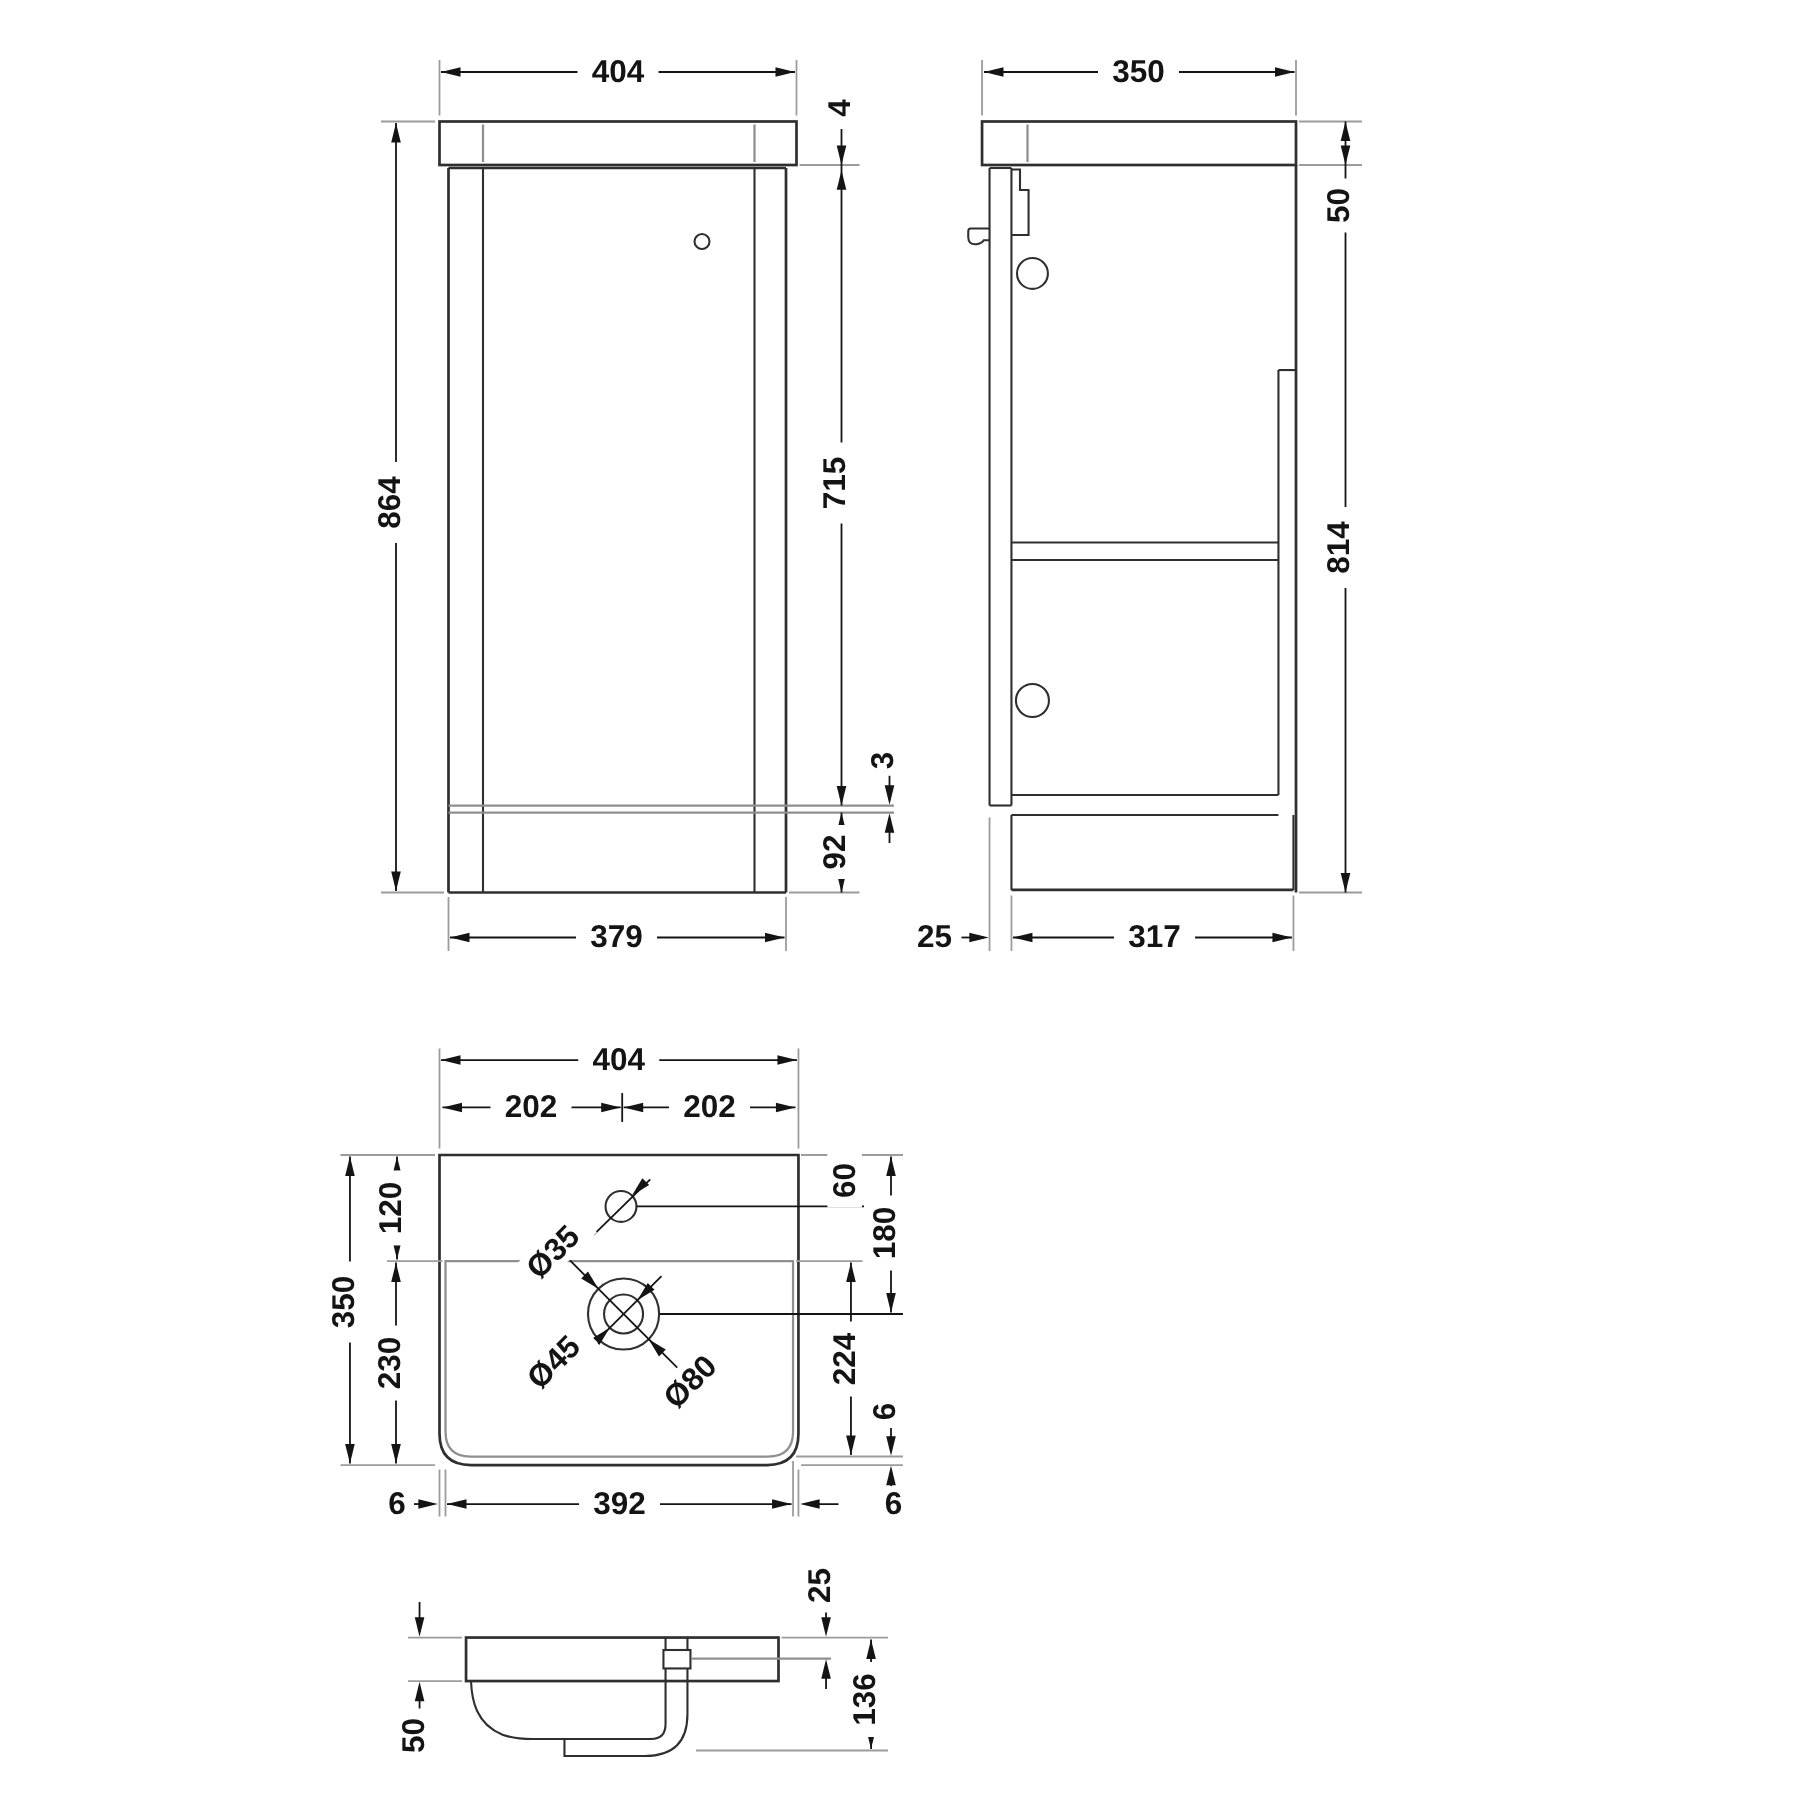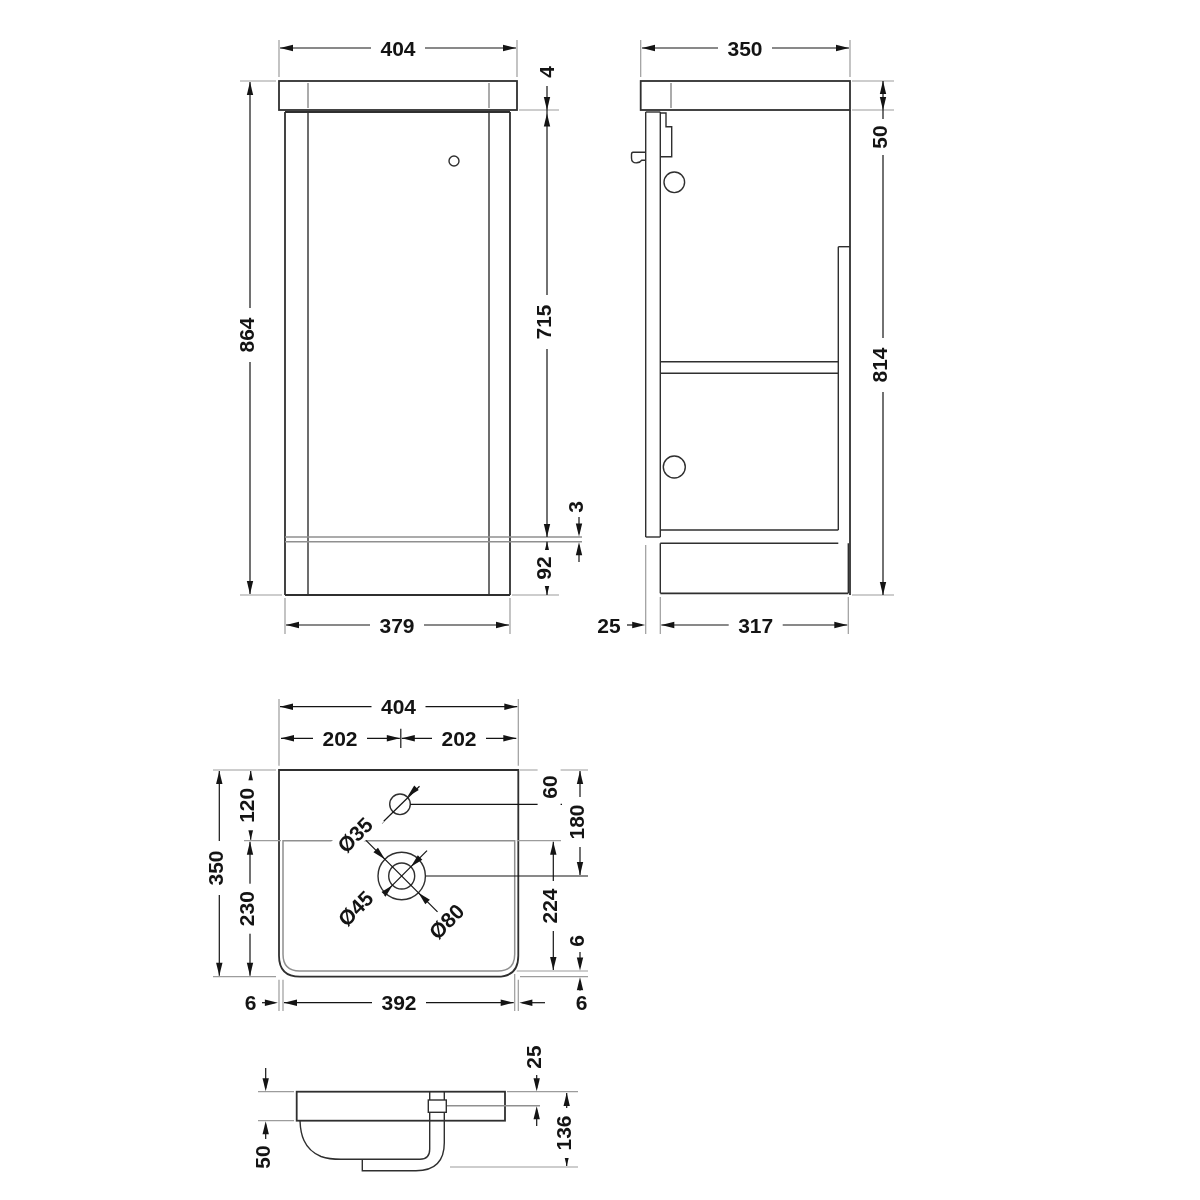--- a/index.html
+++ b/index.html
@@ -1,16 +1,16 @@
 <!DOCTYPE html>
 <html><head>
 <meta charset="utf-8">
 <style>
   html,body{margin:0;padding:0;background:#ffffff;}
-  .stage{width:1108px;height:1200px;background:#fff;position:relative;}
+  .stage{width:1108px;height:1200px;background:#fff;position:relative;padding-left:14px;}
   svg text{
     font-family:"Liberation Sans", sans-serif;
     font-weight:700;
     font-size:21px;
     fill:#141414;
     text-anchor:middle;
     dominant-baseline:central;
   }
   .obj{stroke:#2f2f2f;stroke-width:1.8;fill:none;}
   .obj2{stroke:#2f2f2f;stroke-width:1.4;fill:none;}

